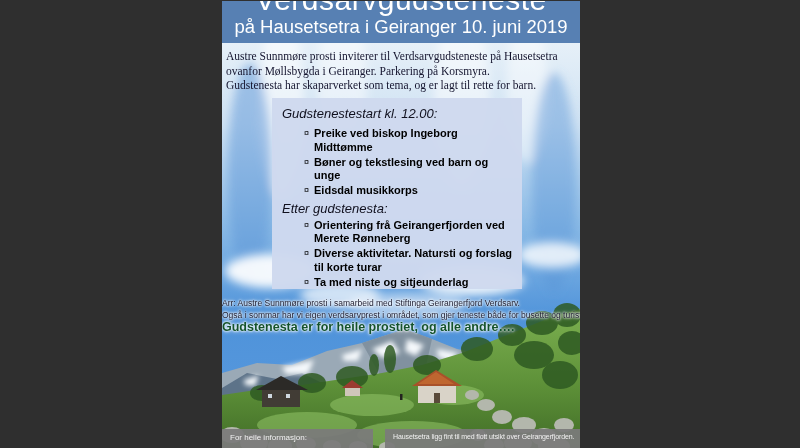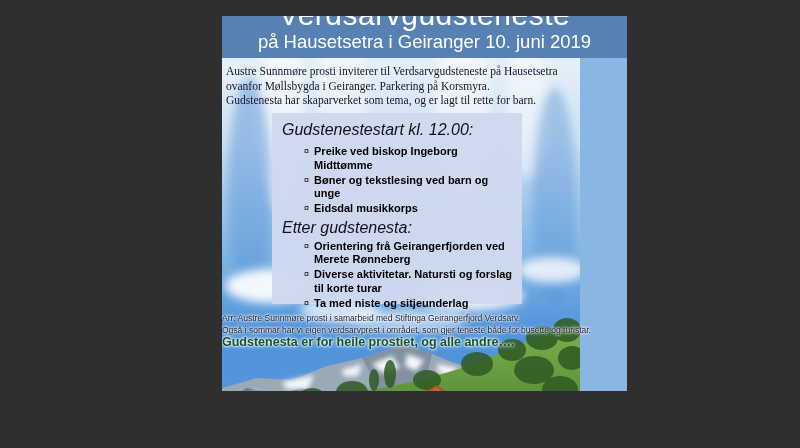--- a/index.html
+++ b/index.html
@@ -1,22 +1,22 @@
 <!DOCTYPE html>
 <html><head>
 <meta charset="utf-8">
 <style>
   html,body { margin:0; padding:0; }
   .screen {
     position:relative; width:800px; height:448px; overflow:hidden;
     background:#2f2f2f; font-family:"Liberation Sans", sans-serif;
   }
   .poster {
-    position:absolute; left:222px; top:16px; width:358px; height:375px;
-    overflow:hidden; background:#8ab6e4;padding-left:47px;
+    position:absolute; left:222px; top:1px; width:358px; height:448px;
+    overflow:hidden; background:#8ab6e4;
   }
   
   .band {
     position:absolute; top:0; left:0; right:0; height:42px;
     background:#5780b3; z-index:5;
   }
   .band .title {
     position:absolute; top:-16px; width:100%; text-align:center;
     font-size:30px; line-height:30px; color:#ffffff; letter-spacing:0.5px;
     white-space:nowrap;
@@ -33,21 +33,21 @@
     text-align:left; font-family:"Liberation Serif", serif;
     font-size:11.5px; line-height:14.5px; color:#14142e;
   }
   
   .program-box {
     position:absolute; left:50px; top:97px; width:250px; height:191px;
     background:rgba(206,217,238,0.97); z-index:3;
     padding:8px 8px 0 10px; box-sizing:border-box; color:#000;
   }
   .program-heading, .after-heading {
-    font-style:italic; font-size:16px; color:#10101e; margin:0 0 6px 0;
+    font-style:italic; font-size:13px; color:#10101e; margin:0 0 6px 0;
   }
   .after-heading { margin:3px 0 3px 0; }
   .li {
     display:flex; margin:0 0 1.5px 22px;
     font-weight:700; font-size:11px; line-height:13.5px; color:#000;
   }
   .li .bullet {
     font-weight:400; font-size:9px; line-height:13px; margin-right:5px; flex:0 0 auto;
   }
   

